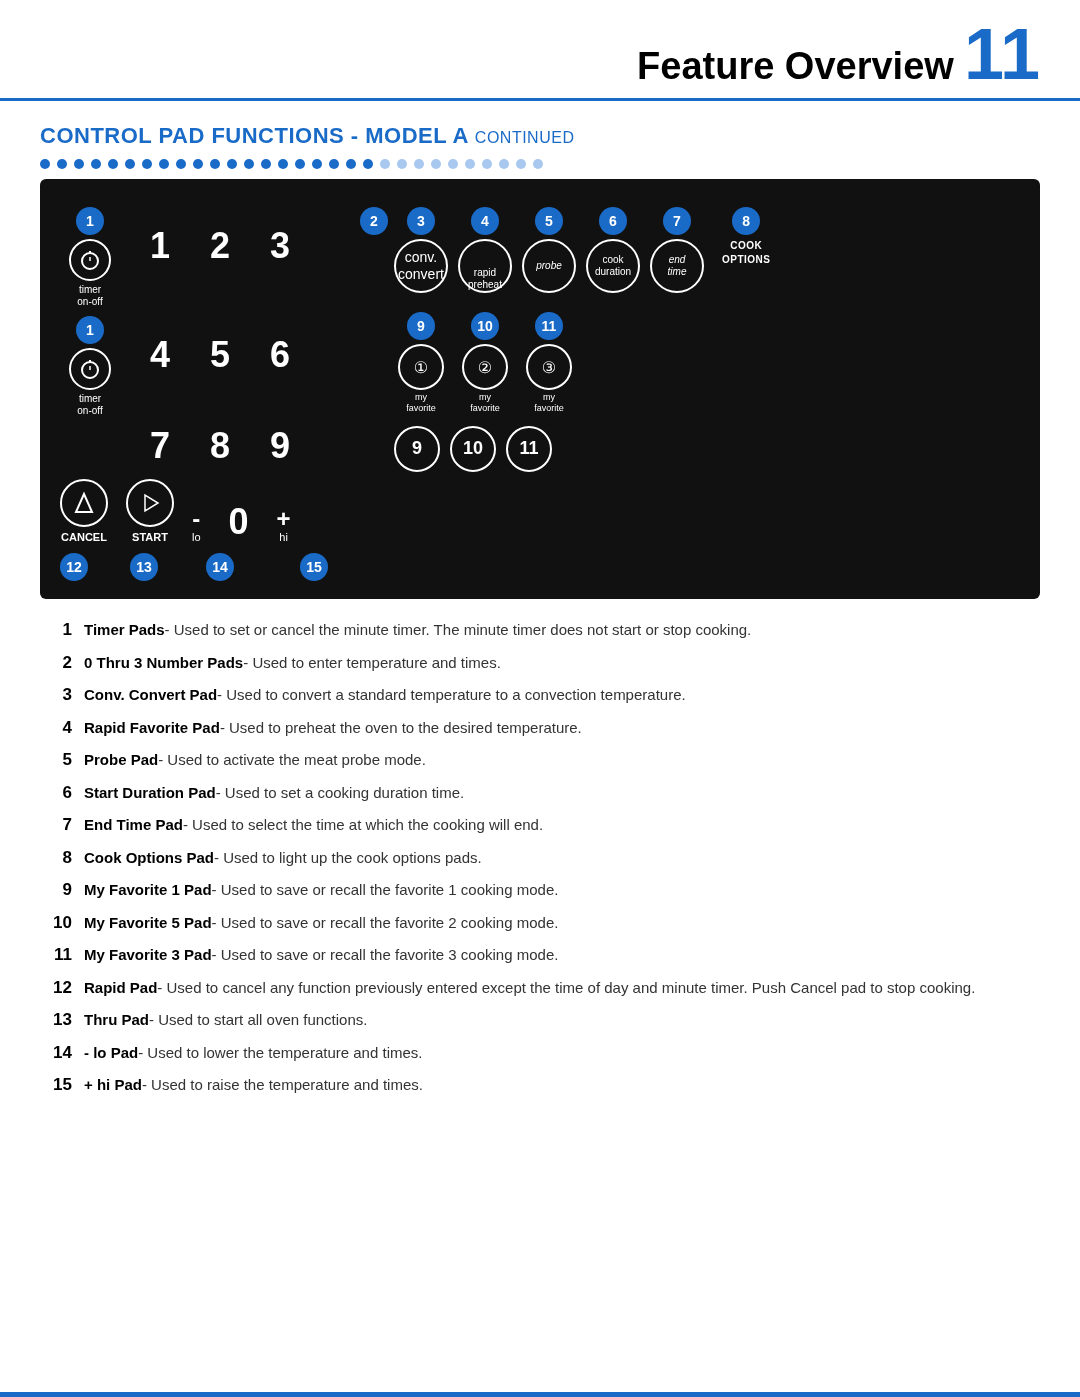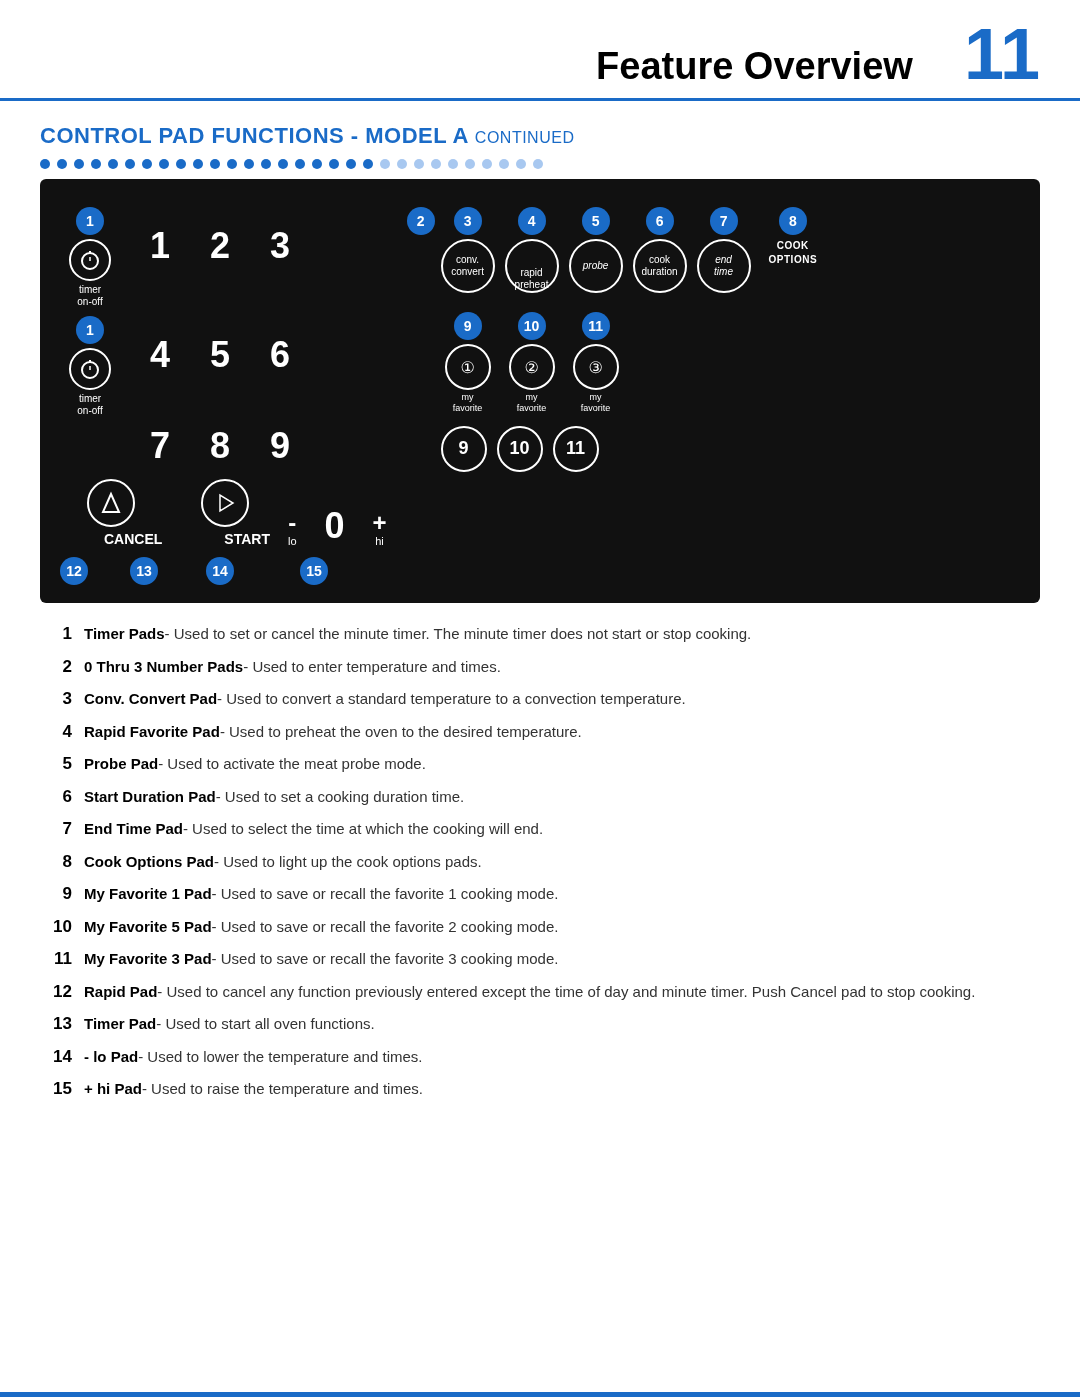--- a/index.html
+++ b/index.html
@@ -14,21 +14,20 @@
 
     
     .header {
       display: flex;
       justify-content: flex-end;
       align-items: baseline;
       padding: 18px 40px 0 40px;
       border-bottom: 3px solid #1a6bc7;
       padding-bottom: 8px;
       margin-bottom: 0;
-      gap: 41px;
     }
     .header-title {
       font-size: 38px;
       font-weight: bold;
       color: #000;
       margin-right: 10px;
     }
     .header-num {
       font-size: 72px;
       font-weight: bold;
@@ -145,24 +144,23 @@
       background: transparent;
       display: flex;
       align-items: center;
       justify-content: center;
       color: #fff;
       font-size: 22px;
       margin-bottom: 4px;
     }
     .action-label {
       color: #fff;
-      font-size: 14px;
+      font-size: 11px;
       font-weight: bold;
       text-align: center;
-      margin-left: 44px;
     }
     .lo-hi-item {
       display: flex;
       flex-direction: column;
       align-items: center;
     }
     .lo-hi-sym {
       color: #fff;
       font-size: 24px;
       font-weight: bold;
@@ -398,21 +396,21 @@
         <span class="badge" style="margin-bottom:6px;">2</span>
 
       </div>
 
       <div style="display:flex; flex-direction:column; gap:4px; margin-right:8px;">
 
         <div style="display:flex; flex-direction:row; gap:10px; margin-bottom:4px;">
           <div style="display:flex; flex-direction:column; align-items:center;">
             <span class="badge" style="margin-bottom:4px;">3</span>
             <div class="round-pad-btn" style="width:54px; height:54px;">
-              <span style="color:#fff; font-size:10px; text-align:center;">conv.<br>convert</span>
+              <span style="color:#fff; font-size:14px; text-align:center;">conv.<br>convert</span>
             </div>
           </div>
           <div style="display:flex; flex-direction:column; align-items:center;">
             <span class="badge" style="margin-bottom:4px;">4</span>
             <div class="round-pad-btn" style="width:54px; height:54px;justify-content:flex-end;">
               <span style="color:#fff; font-size:10px; text-align:center;">rapid<br>preheat</span>
             </div>
           </div>
           <div style="display:flex; flex-direction:column; align-items:center;">
             <span class="badge" style="margin-bottom:4px;">5</span>
@@ -525,21 +523,21 @@
     <div class="desc-item">
       <span class="desc-num">11</span>
       <span class="desc-text"><b>My Favorite 3 Pad</b>- Used to save or recall the favorite 3 cooking mode.</span>
     </div>
     <div class="desc-item">
       <span class="desc-num">12</span>
       <span class="desc-text"><b>Rapid Pad</b>- Used to cancel any function previously entered except the time of day and minute timer. Push Cancel pad to stop cooking.</span>
     </div>
     <div class="desc-item">
       <span class="desc-num">13</span>
-      <span class="desc-text"><b>Timer Pad</b>- Used to start all oven functions.</span>
+      <span class="desc-text"><b>Thru Pad</b>- Used to start all oven functions.</span>
     </div>
     <div class="desc-item">
       <span class="desc-num">14</span>
       <span class="desc-text"><b>- lo Pad</b>- Used to lower the temperature and times.</span>
     </div>
     <div class="desc-item">
       <span class="desc-num">15</span>
       <span class="desc-text"><b>+ hi Pad</b>- Used to raise the temperature and times.</span>
     </div>
   </div>

